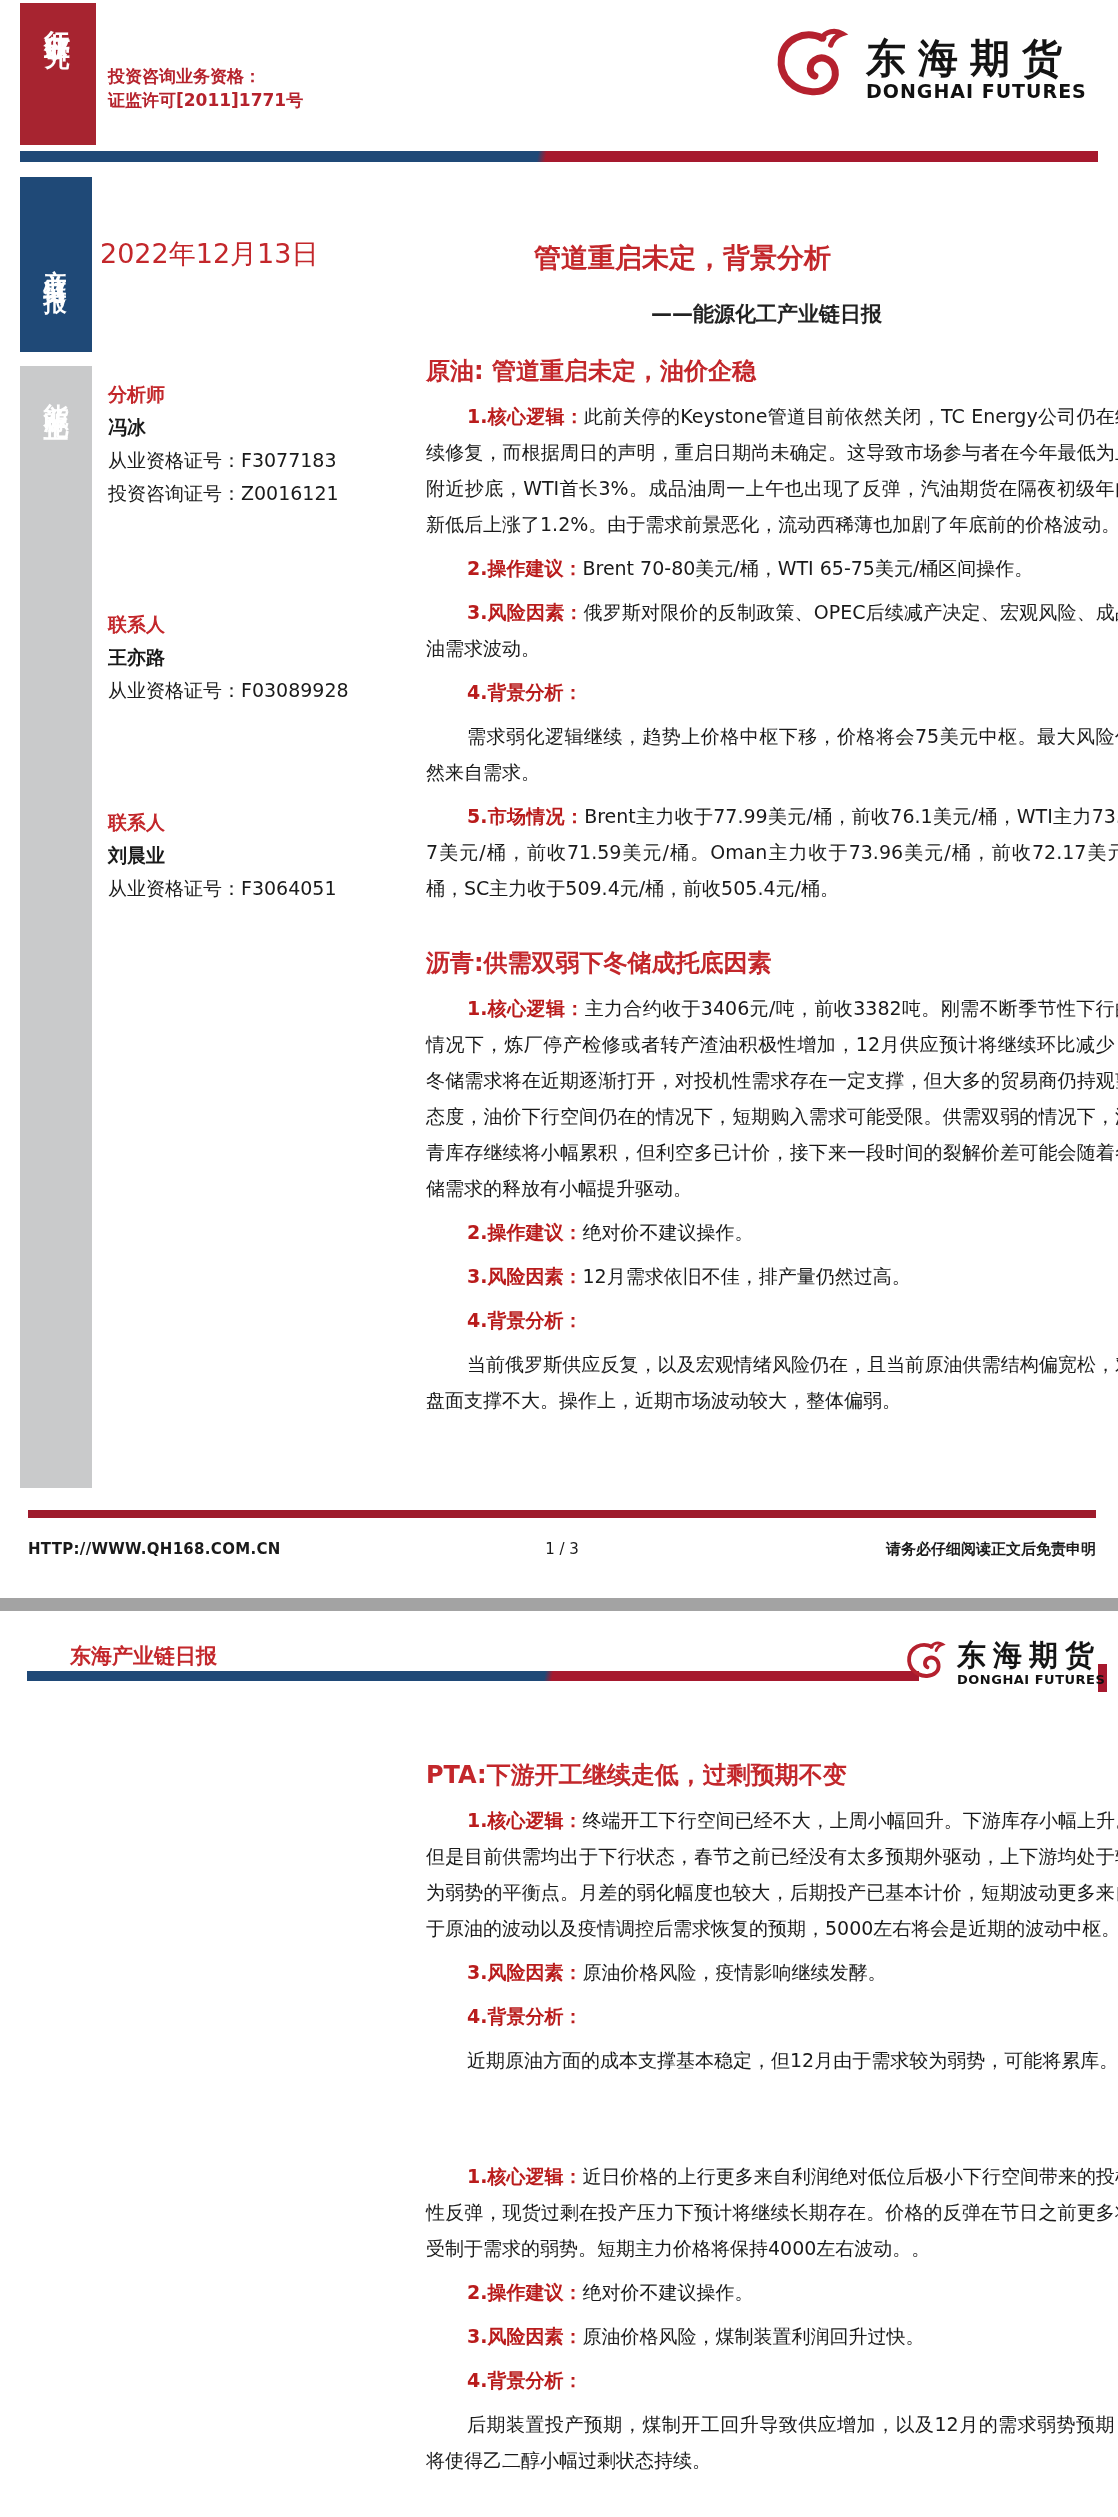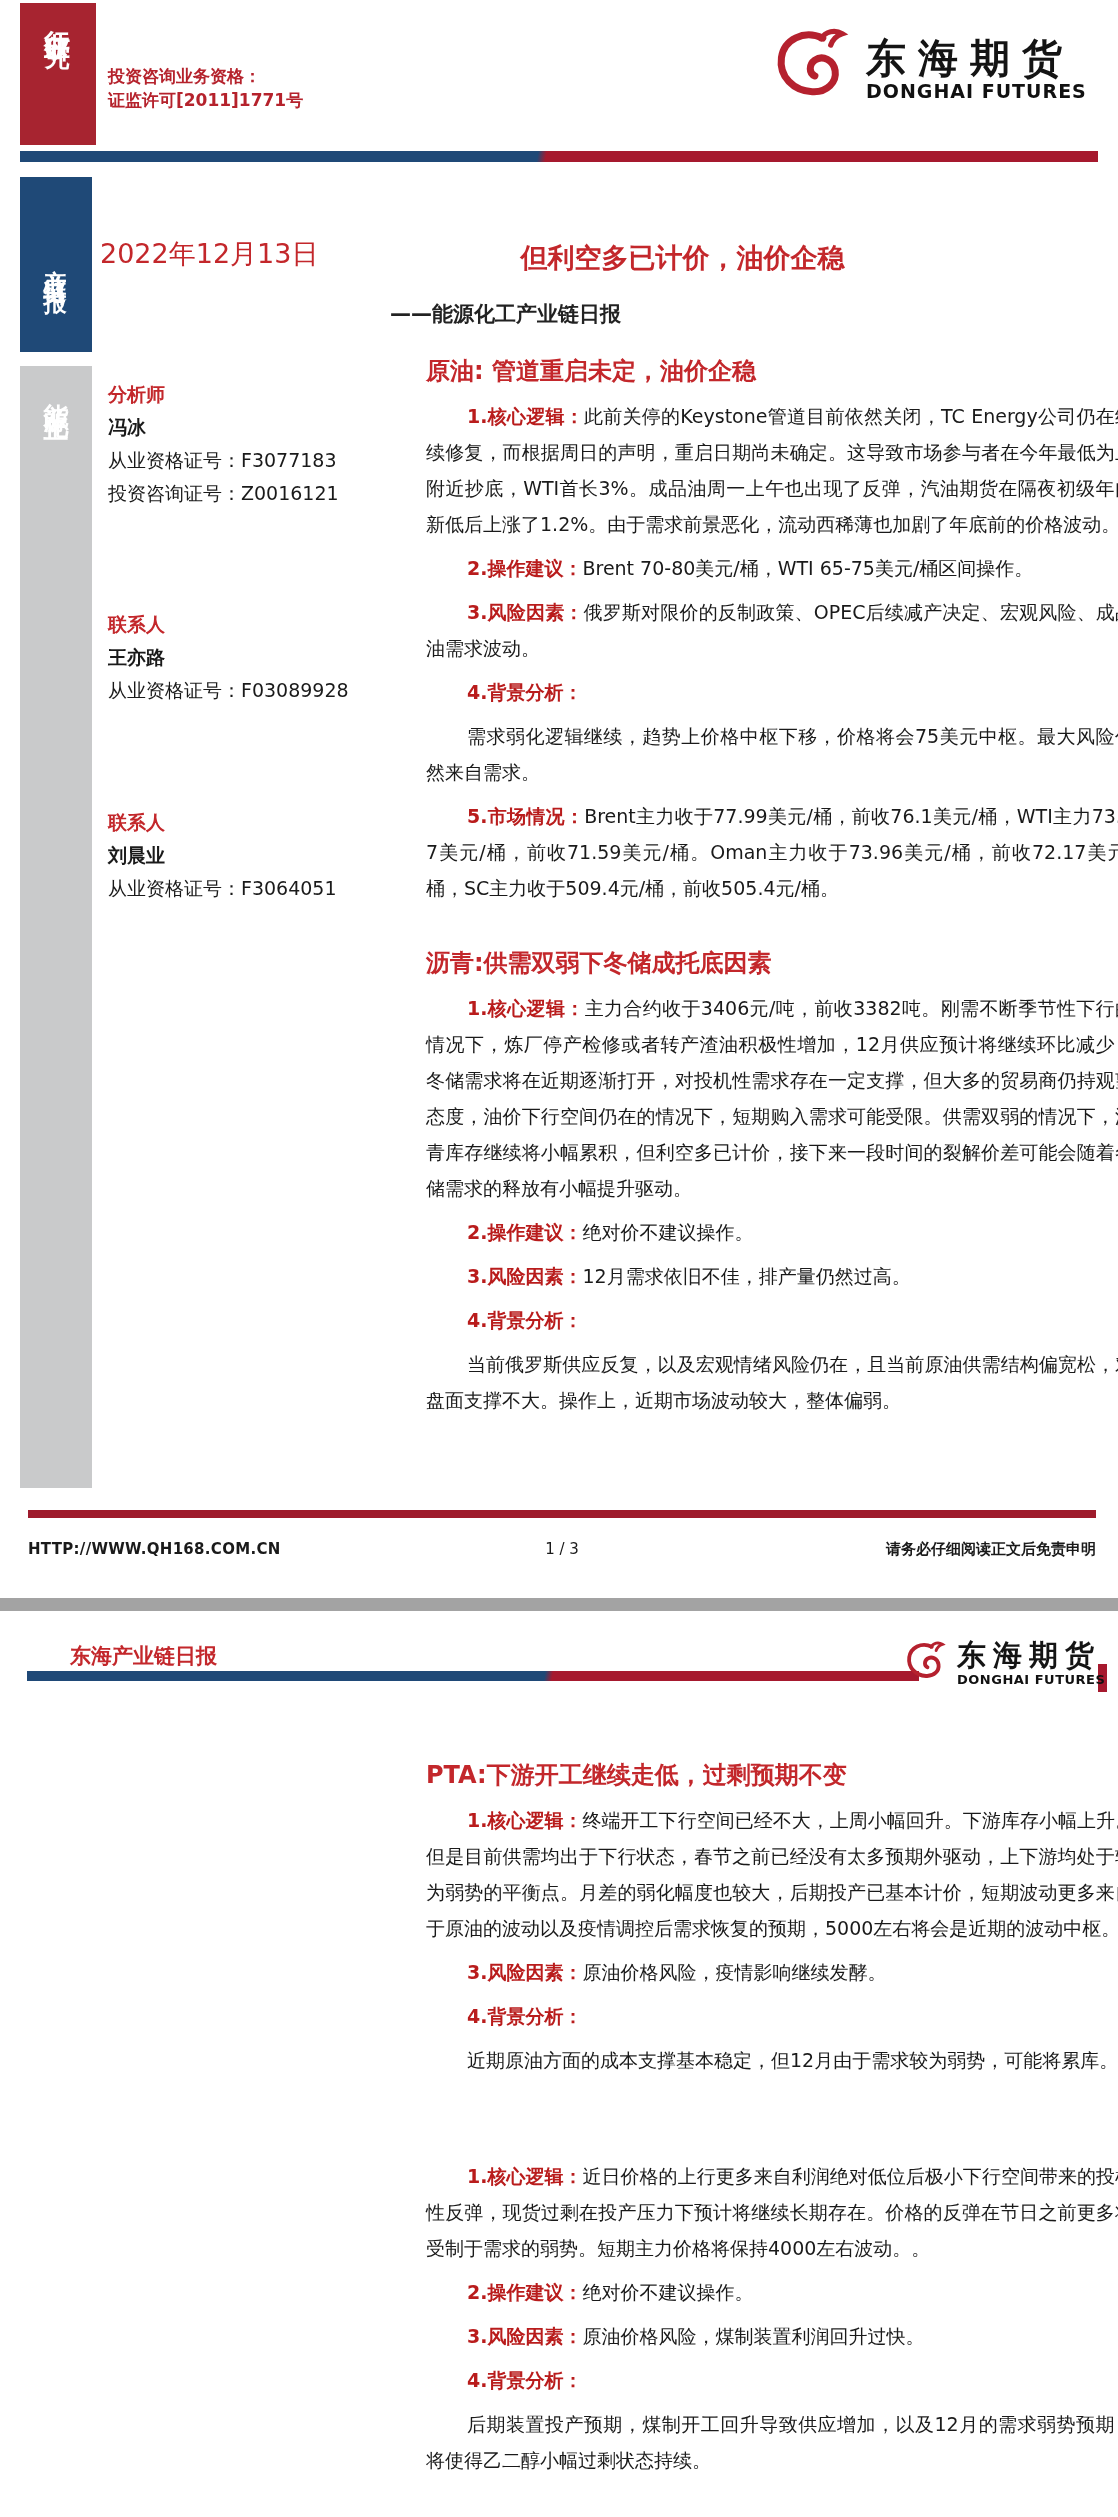--- a/index.html
+++ b/index.html
@@ -40,21 +40,21 @@
   .divbar{position:absolute;height:11px;}
   #p1-divider{left:20px;top:151px;width:1078px;
     background:linear-gradient(100deg,#1F4977 0%,#1F4977 48%,#A6192E 48.8%,#A6192E 100%);}
   #p2-divider{left:27px;top:1671px;width:892px;height:10px;
     background:linear-gradient(100deg,#1F4977 0%,#1F4977 58%,#A6192E 58.9%,#A6192E 100%);}
   #p2-redsquare{left:1098px;top:1664px;width:9px;height:28px;background:#A6192E;}
 
   
   #p1-date{left:100px;top:236px;font-size:27px;font-weight:normal;color:#C3272B;}
   #p1-title{left:390px;top:240px;width:585px;text-align:center;font-size:27px;font-weight:bold;color:#C3272B;}
-  #p1-subtitle{left:390px;top:300px;width:492px;text-align:left;font-size:21px;font-weight:600;color:#222;}
+  #p1-subtitle{left:390px;top:300px;width:492px;text-align:right;font-size:21px;font-weight:600;color:#222;}
 
   
   .analyst{position:absolute;left:108px;width:275px;font-size:19px;line-height:33px;}
   .analyst .role{color:#C3272B;font-weight:bold;}
   .analyst .name{font-weight:600;}
   #an0{top:378px;} #an1{top:608px;} #an2{top:806px;}
 
   
   .sec{position:absolute;left:390px;width:708px;margin-left:36px;}
   .sec h2{margin:0 0 12px 0;font-size:24px;font-weight:bold;color:#C3272B;line-height:30px;}
@@ -104,21 +104,21 @@
 
 <div id="p1-side-blue" class="vbox">
   <span>产业链日报</span>
 </div>
 <div id="p1-side-gray" class="vbox">
   <span>能源化工</span>
 </div>
 
 <div id="p1-date" class="abs">2022年12月13日</div>
 
-<div id="p1-title" class="abs">但利空多已计价，油价企稳</div>
+<div id="p1-title" class="abs">管道重启未定，背景分析</div>
 <div id="p1-subtitle" class="abs">——能源化工产业链日报</div>
 
 <div id="an0" class="analyst">
   <div class="role">分析师</div>
   <div class="name">冯冰</div>
   <div class="cert">从业资格证号：F3077183</div>
   <div class="cert">投资咨询证号：Z0016121</div>
 </div>
 <div id="an1" class="analyst">
   <div class="role">联系人</div>

